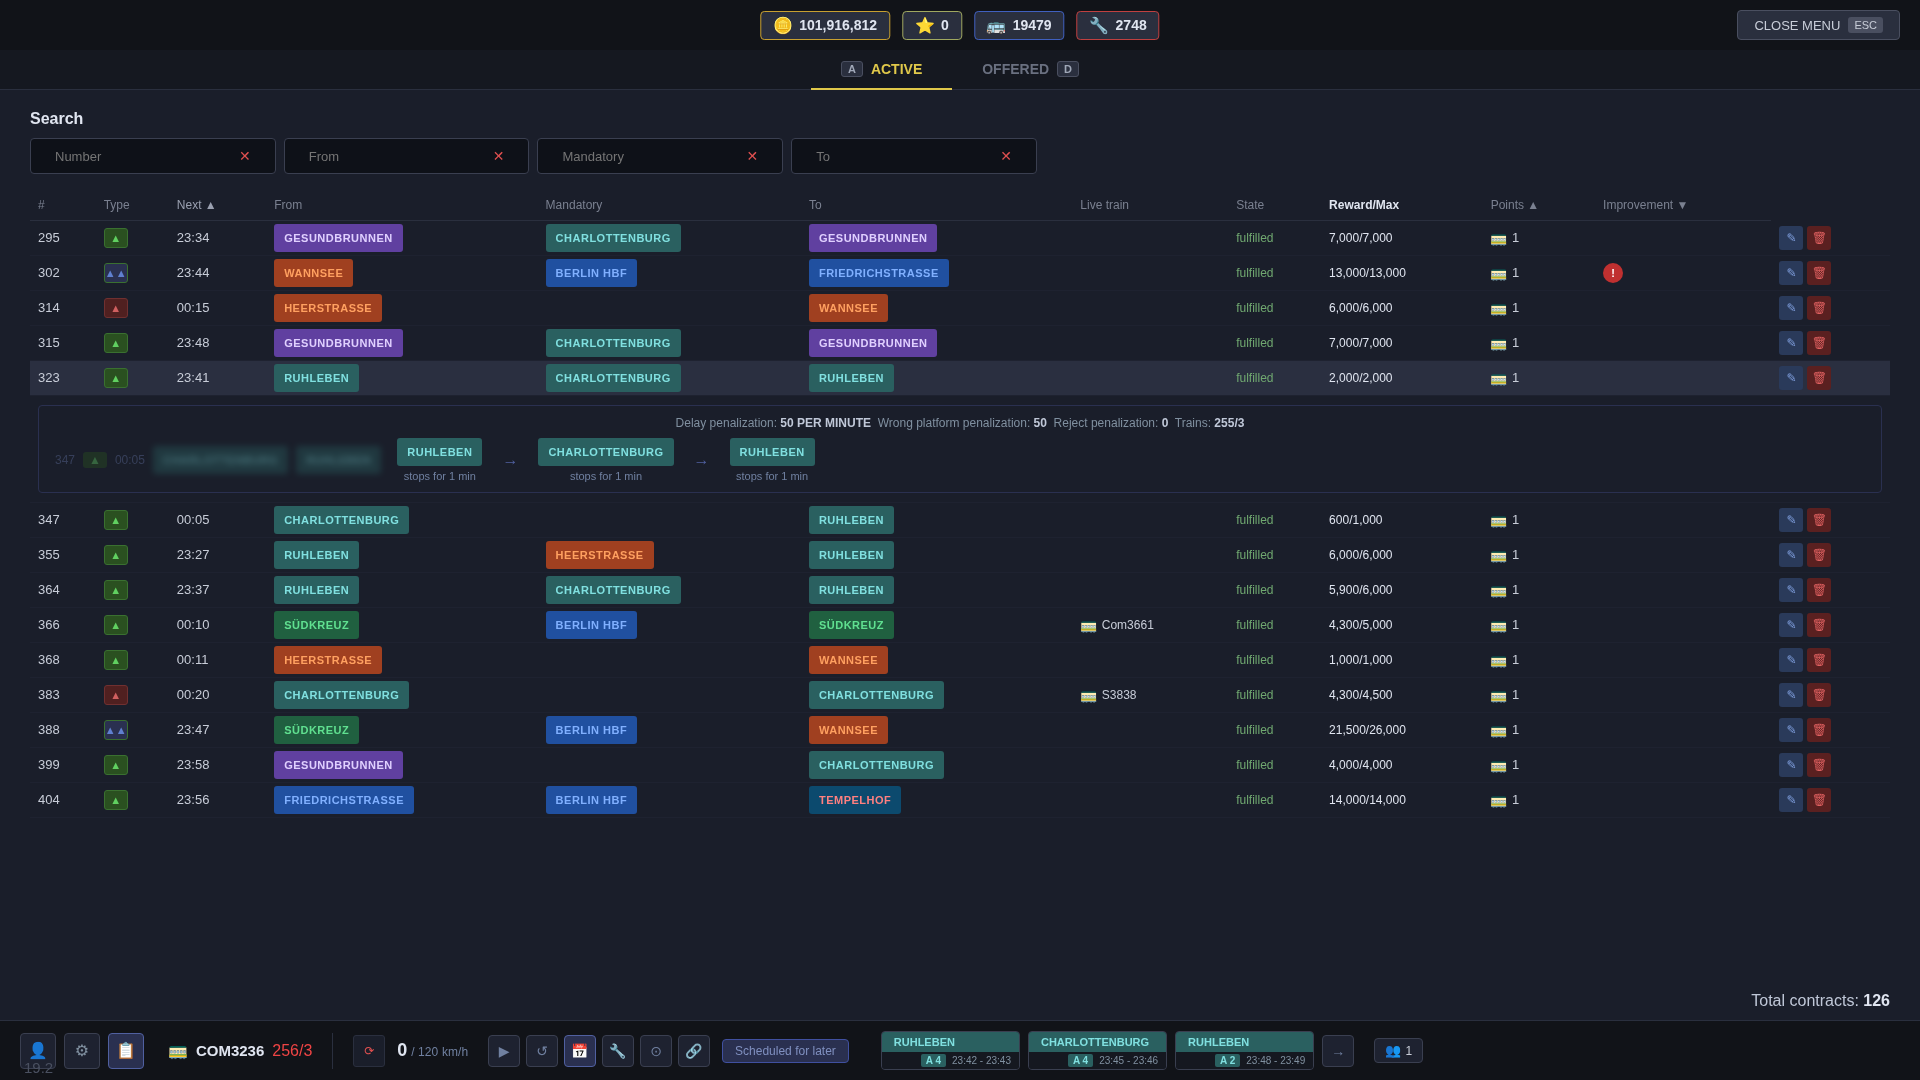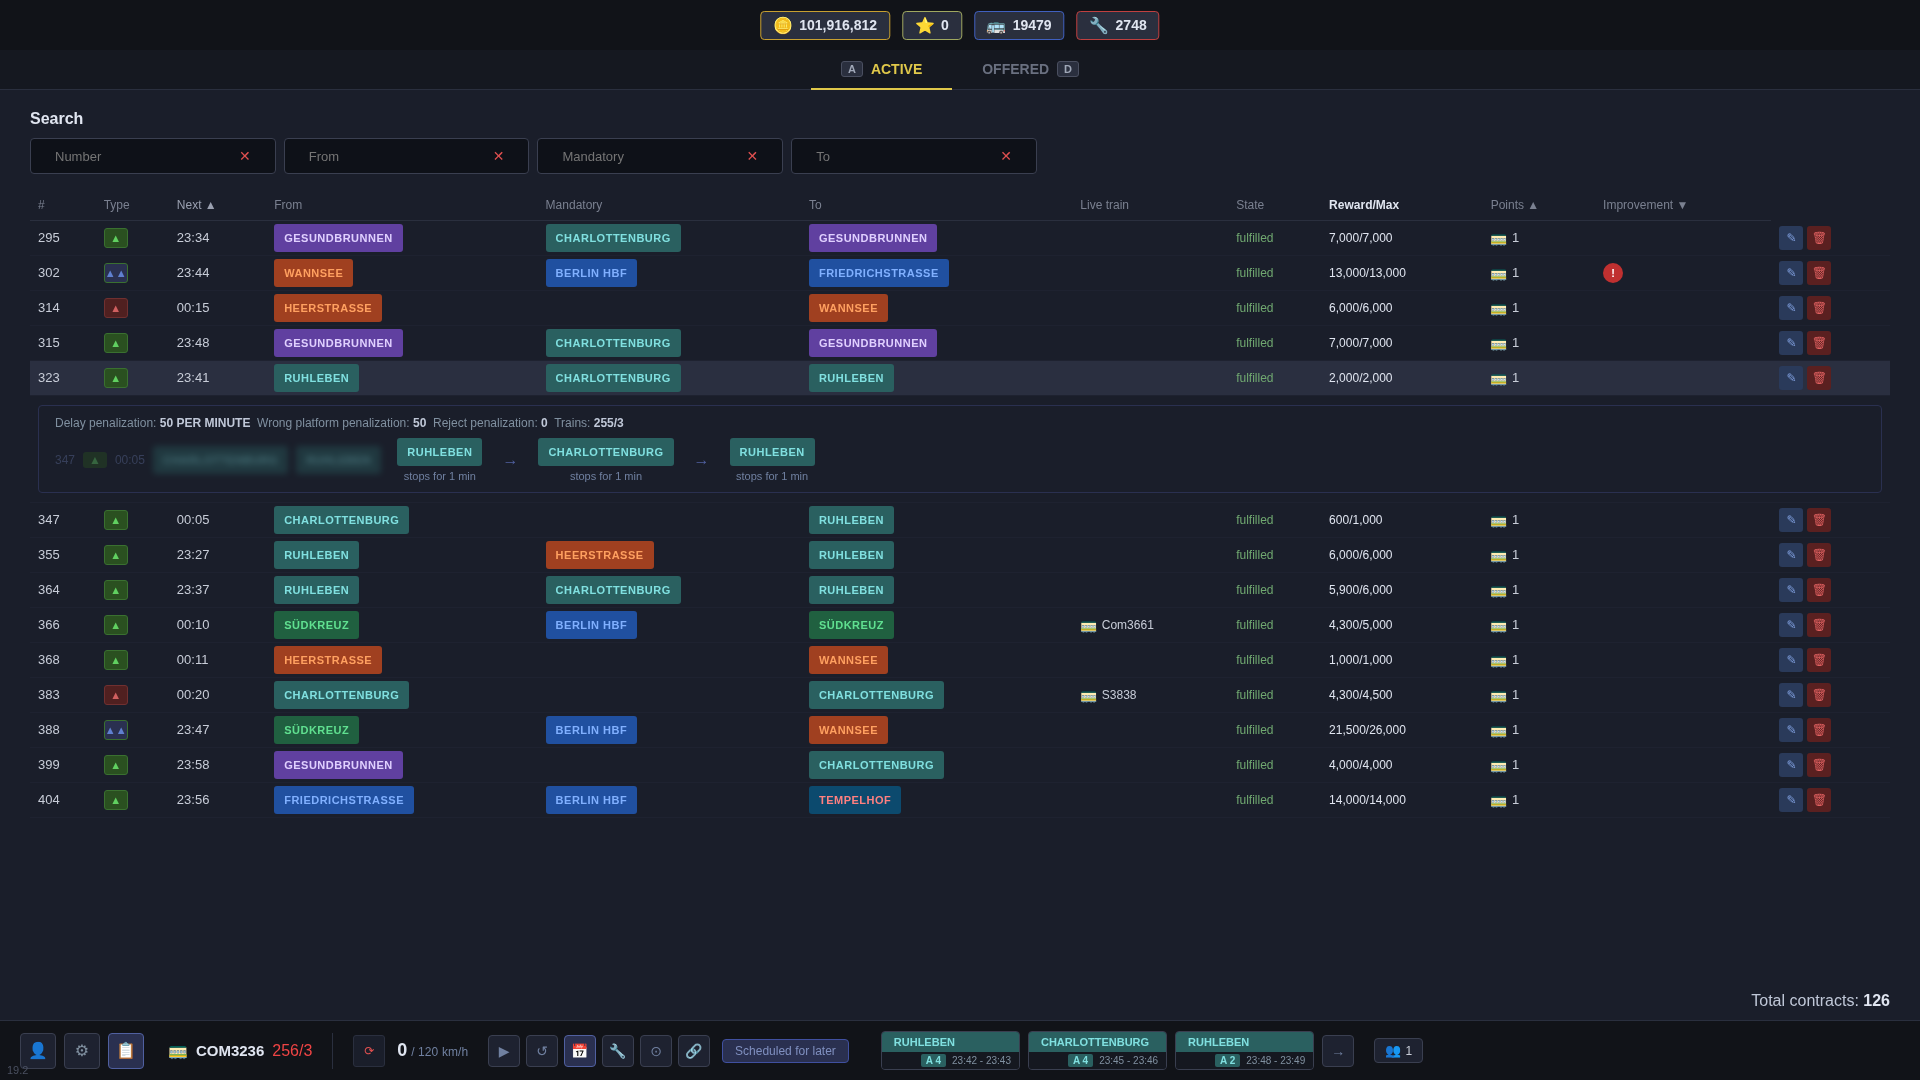--- a/index.html
+++ b/index.html
@@ -270,20 +270,21 @@
       font-size: 12px;
     }
     .edit-btn { background: #2a3a5a; color: #80a0e0; }
     .delete-btn { background: #5a2020; color: #e06060; }
     .detail-panel {
       background: #1a1e2a;
       border: 1px solid #2a3050;
       border-radius: 4px;
       padding: 10px 16px;
       margin: 4px 0;
+      text-align: center;
     }
     .detail-info {
       font-size: 12px;
       color: #8090a0;
       margin-bottom: 8px;
     }
     .detail-info strong { color: #c0c8d8; }
     .detail-stop {
       display: flex;
       flex-direction: column;
@@ -426,22 +427,22 @@
       align-items: center;
       justify-content: center;
       cursor: pointer;
       font-size: 14px;
       color: #7080a0;
     }
 
     .version-label {
       position: absolute;
       bottom: 4px;
-      left: 7px;
-      font-size: 11px;
+      left: 24px;
+      font-size: 15px;
       color: #4a5060;
     }
 
     
     .table-scroll {
       height: calc(100vh - 230px);
       overflow-y: auto;
       overflow-x: hidden;
     }
     .table-scroll::-webkit-scrollbar { width: 8px; }
@@ -463,20 +464,26 @@
       <span>0</span>
     </div>
     <div class="stat-pill blue">
       <span class="icon">🚌</span>
       <span>19479</span>
     </div>
     <div class="stat-pill red">
       <span class="icon">🔧</span>
       <span>2748</span>
     </div>
+  </div>
+  <div style="flex:1; display:flex; justify-content:flex-end;">
+    <button class="close-menu-btn">
+      <span>CLOSE MENU</span>
+      <span class="esc-badge">ESC</span>
+    </button>
   </div>
 </div>
 
 <div class="tab-bar">
   <div class="tab-item active">
     <span class="tab-badge">A</span>
     <span>ACTIVE</span>
   </div>
   <div class="tab-item">
     <span>OFFERED</span>

